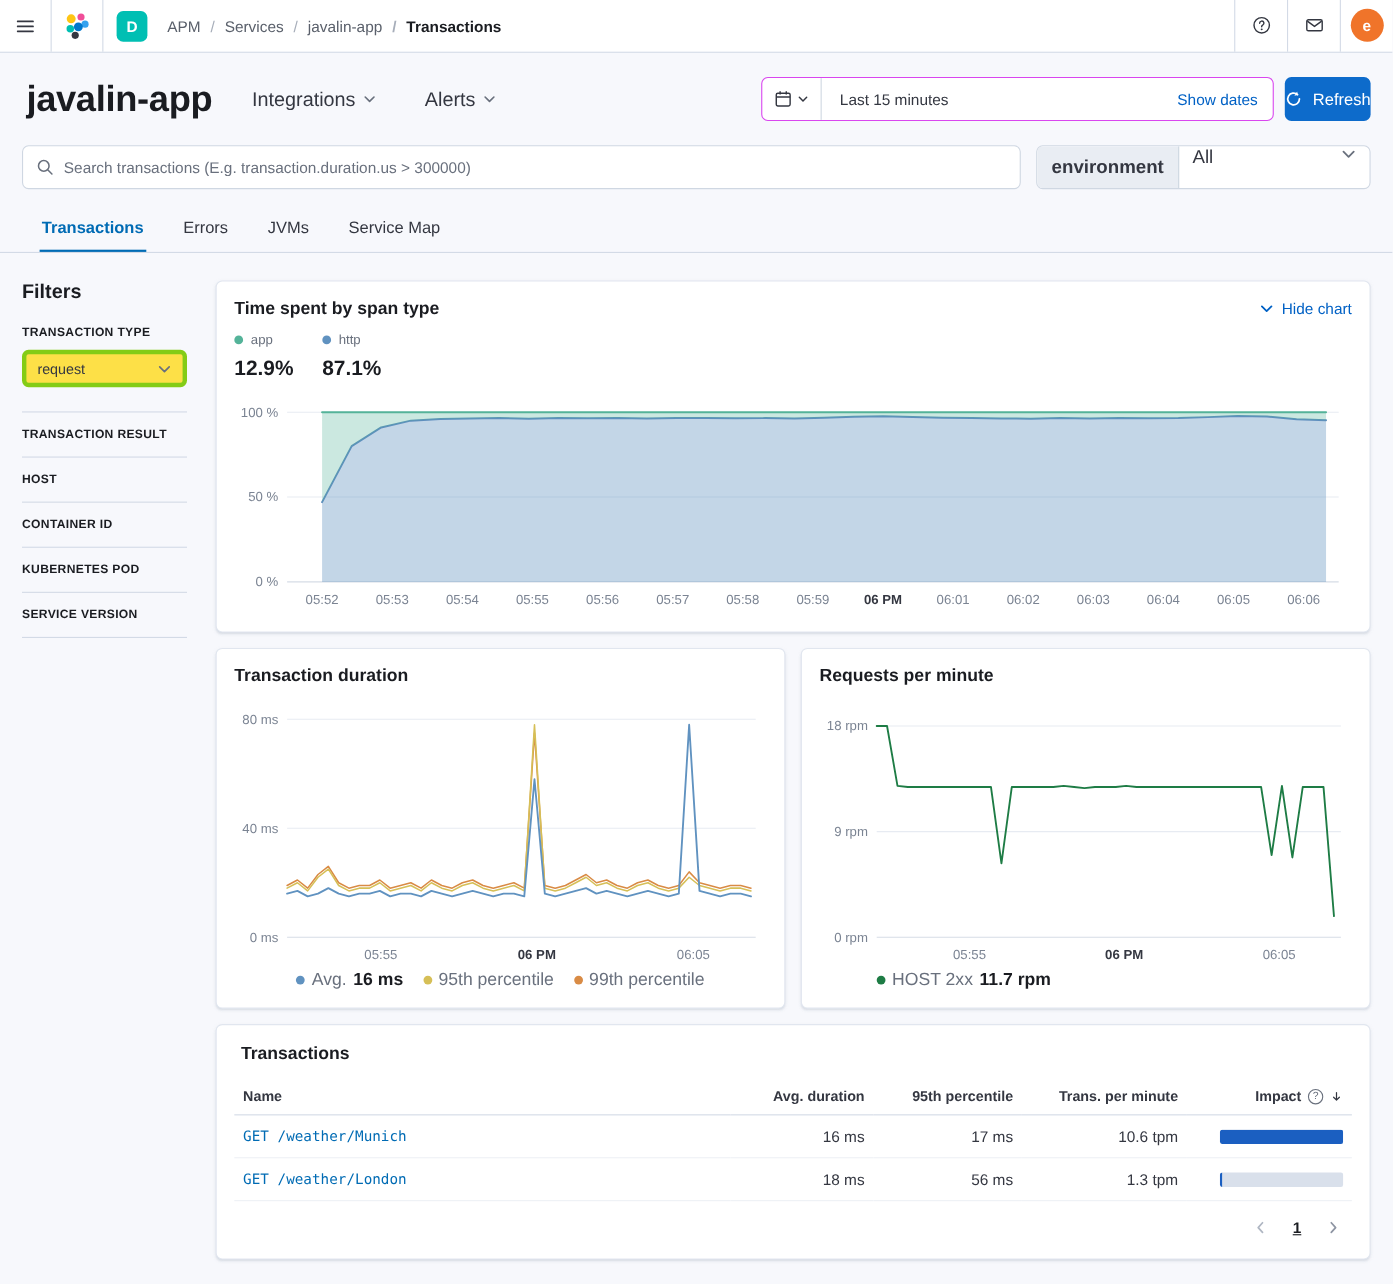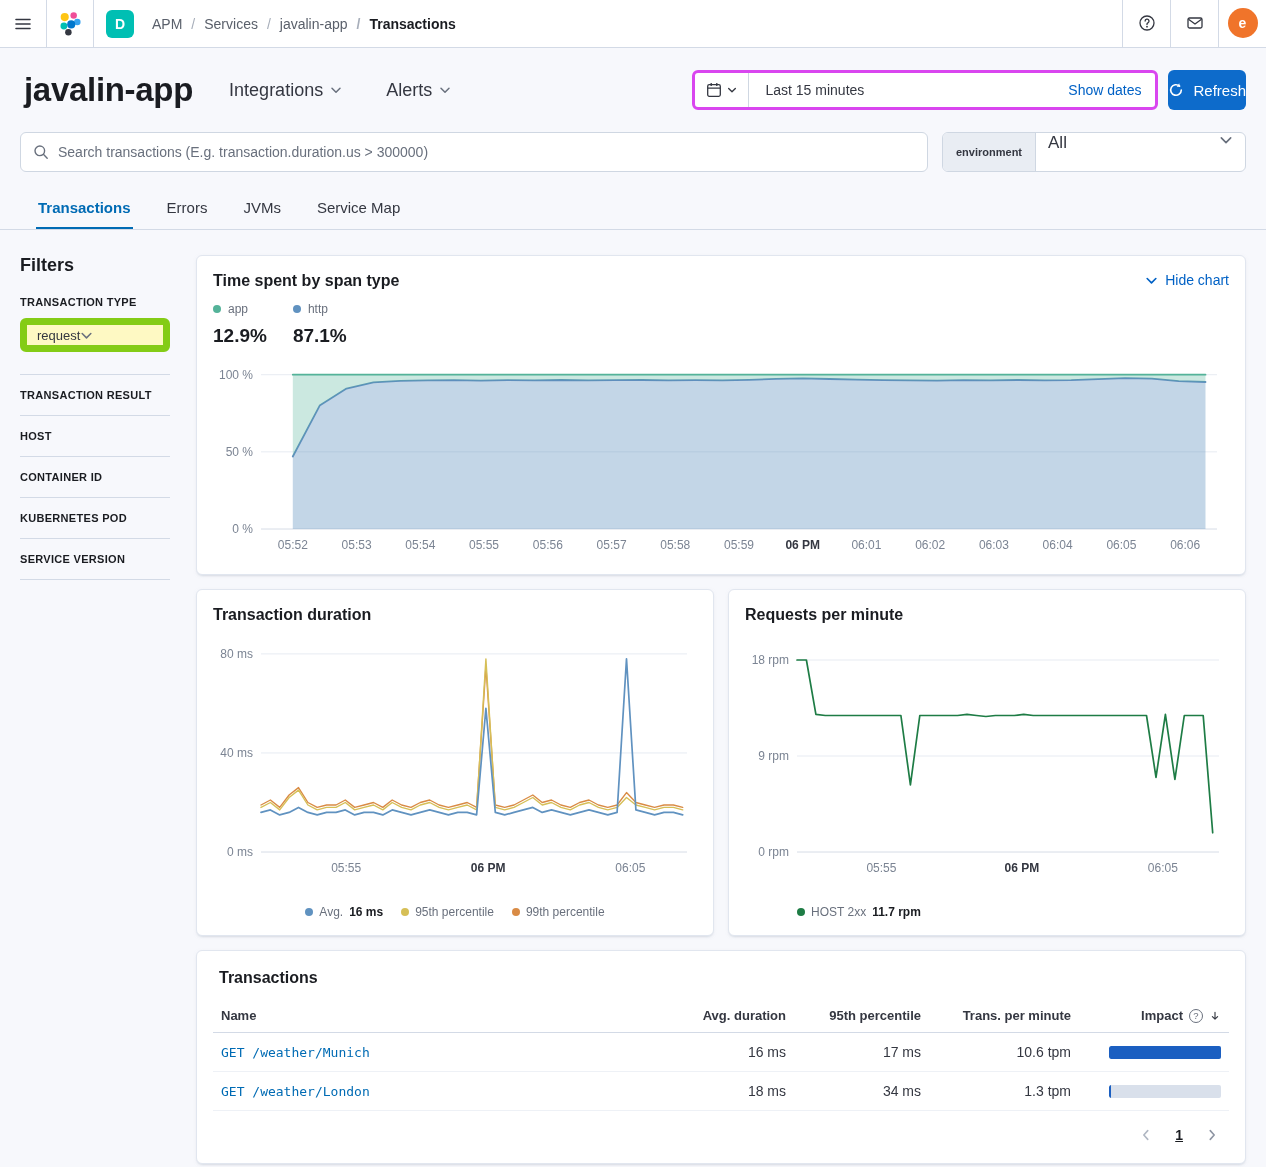--- a/index.html
+++ b/index.html
@@ -20,69 +20,69 @@
   .tb-right{margin-left:auto;display:flex;height:48px}
   .tb-right .tb-cell{border-left:1px solid #d3dae6;width:48px}
   .avatar{width:30px;height:30px;border-radius:50%;background:#f0742a;color:#fff;font-size:14px;font-weight:600;
           display:flex;align-items:center;justify-content:center}
 
   
   .header-row{display:flex;align-items:center;padding:22px 20px 20px 24px}
   .page-title{font-size:33px;font-weight:600;color:#1a1c21;letter-spacing:-.3px;margin-right:36px}
   .menu-link{display:flex;align-items:center;gap:7px;font-size:18px;color:#343741;margin-right:44px;cursor:pointer}
   .hdr-right{margin-left:auto;display:flex;align-items:center;gap:10px}
-  .datepicker{display:flex;align-items:center;height:40px;width:466px;background:#fff;border:3px solid #d946ef;border-radius:6px}
+  .datepicker{display:flex;align-items:center;height:40px;width:466px;background:#fff;border:1px solid #d946ef;border-radius:6px}
   .dp-cal{display:flex;align-items:center;gap:5px;padding:0 11px;height:100%;border-right:1px solid #cfd7e2;cursor:pointer}
   .dp-range{padding:0 16px;font-size:14px;color:#343741;flex:1;cursor:pointer}
   .dp-show{padding:0 14px;font-size:14px;font-weight:500;color:#0061c5;cursor:pointer;white-space:nowrap}
   .btn-refresh{height:40px;padding:0 0;background:#0d6bcb;border:none;border-radius:6px;color:#fff;font-size:15px;
                font-weight:500;display:flex;align-items:center;gap:9px;cursor:pointer;font-family:inherit}
 
   
   .search-row{display:flex;gap:14px;padding:0 20px;margin-top:2px}
   .search-box{flex:1;height:40px;background:#fff;border:1px solid #cfd7e2;border-radius:6px;display:flex;align-items:center;padding:0 12px;gap:9px}
   .search-box input{border:none;outline:none;flex:1;font-size:14px;color:#343741;font-family:Liberation Sans, sans-serif;background:transparent}
   .search-box input::placeholder{color:#69707d}
   .env-select{width:304px;height:40px;border:1px solid #cfd7e2;border-radius:6px;background:#fff;display:flex;overflow:hidden;cursor:pointer}
   .env-prepend{background:#e9edf3;border-right:1px solid #cfd7e2;display:flex;align-items:center;padding:0 13px;
-               font-size:11px;font-weight:600;color:#343741}
+               font-size:17px;font-weight:600;color:#343741}
   .env-value{flex:1;display:flex;align-items:flex-start;justify-content:space-between;padding:0 12px;font-size:17px;color:#343741}
 
   
   .tabs{display:flex;gap:32px;padding-left:36px;margin-top:14px;border-bottom:1px solid #d3dae6}
   .tab{padding:13px 2px 11px;font-size:15px;font-weight:500;color:#343741;border-bottom:2px solid transparent;cursor:pointer}
   .tab.active{color:#006bb4;font-weight:600;border-bottom-color:#006bb4}
 
   
   .content{display:flex;gap:26px;padding:25px 20px 0}
   .filters{width:150px;flex-shrink:0}
   .filters-title{font-size:18px;font-weight:700;color:#1a1c21;margin-bottom:20px}
   .f-label{font-size:11px;font-weight:700;color:#1a1c21;letter-spacing:.3px;margin-bottom:10px}
-  .f-select{height:34px;border:7px solid #84cc16;border-radius:6px;background:#fef9c3;display:flex;align-items:center;
-            padding:0 10px;font-size:13px;color:#343741;margin-bottom:22px;cursor:pointer}
+  .f-select{height:34px;border:4px solid #84cc16;border-radius:6px;background:#fde047;display:flex;align-items:center;
+            justify-content:space-between;padding:0 10px;font-size:13px;color:#343741;margin-bottom:22px;cursor:pointer}
   .f-section{font-size:11px;font-weight:700;color:#1a1c21;letter-spacing:.3px;padding:14px 0;border-top:1px solid #d3dae6;cursor:pointer}
   .f-sections{border-bottom:1px solid #d3dae6}
 
   .main{flex:1;display:flex;flex-direction:column;gap:14px;min-width:0}
   .card{background:#fff;border:1px solid #e1e6ef;border-radius:6px;padding:16px;
         box-shadow:0 2px 2px -1px rgba(152,162,179,.25),0 1px 5px -2px rgba(152,162,179,.25)}
   .card-head{display:flex;align-items:flex-start;justify-content:space-between}
   .card-title{font-size:16px;font-weight:600;color:#1a1c21}
   .hide-chart{display:flex;align-items:center;gap:7px;color:#0061c5;font-size:14px;cursor:pointer}
 
   .span-legend{display:flex;gap:26px;margin-top:12px}
   .sl-item{cursor:pointer}
   .sl-top{display:flex;align-items:center;gap:7px;font-size:12px;color:#69707d}
   .dot{width:8px;height:8px;border-radius:50%;display:inline-block;flex-shrink:0}
   .sl-pct{font-size:19px;font-weight:600;color:#1a1c21;margin-top:9px}
   .chart-wrap{margin-top:12px}
 
   .two-cards{display:flex;gap:14px}
   .two-cards .card{flex:1;min-width:0}
-  .chart-legend{display:flex;align-items:flex-start;gap:18px;font-size:12px;color:#69707d;margin-top:24px}
+  .chart-legend{display:flex;align-items:flex-start;gap:18px;font-size:16px;color:#69707d;margin-top:1px}
   .chart-legend.centered{justify-content:center}
   .chart-legend.left{padding-left:52px}
   .cl-item{display:flex;align-items:center;gap:6px;cursor:pointer}
   .cl-value{color:#1a1c21;font-weight:700}
 
   
   .table-title{font-size:16px;font-weight:700;color:#1a1c21;margin:2px 0 12px;padding-left:6px}
   table{width:100%;border-collapse:collapse}
   th{font-size:13px;font-weight:600;color:#343741;text-align:right;padding:9px 8px;border-bottom:1px solid #d3dae6;white-space:nowrap}
   th.col-name{text-align:left}
@@ -388,21 +388,21 @@
             <td>10.6 tpm</td>
             <td>
                 <div class="impact-track">
                   <div class="impact-fill" style="width: 100%;"></div>
                 </div>
               </td>
           </tr>
           <tr>
             <td class="col-name"><span>GET /weather/London</span></td>
             <td>18 ms</td>
-            <td>34 ms</td>
+            <td>56 ms</td>
             <td>1.3 tpm</td>
             <td>
                 <div class="impact-track">
                   <div class="impact-fill" style="width: 2%;"></div>
                 </div>
               </td>
           </tr>
         </tbody>
       </table>
       <div class="pagination">

